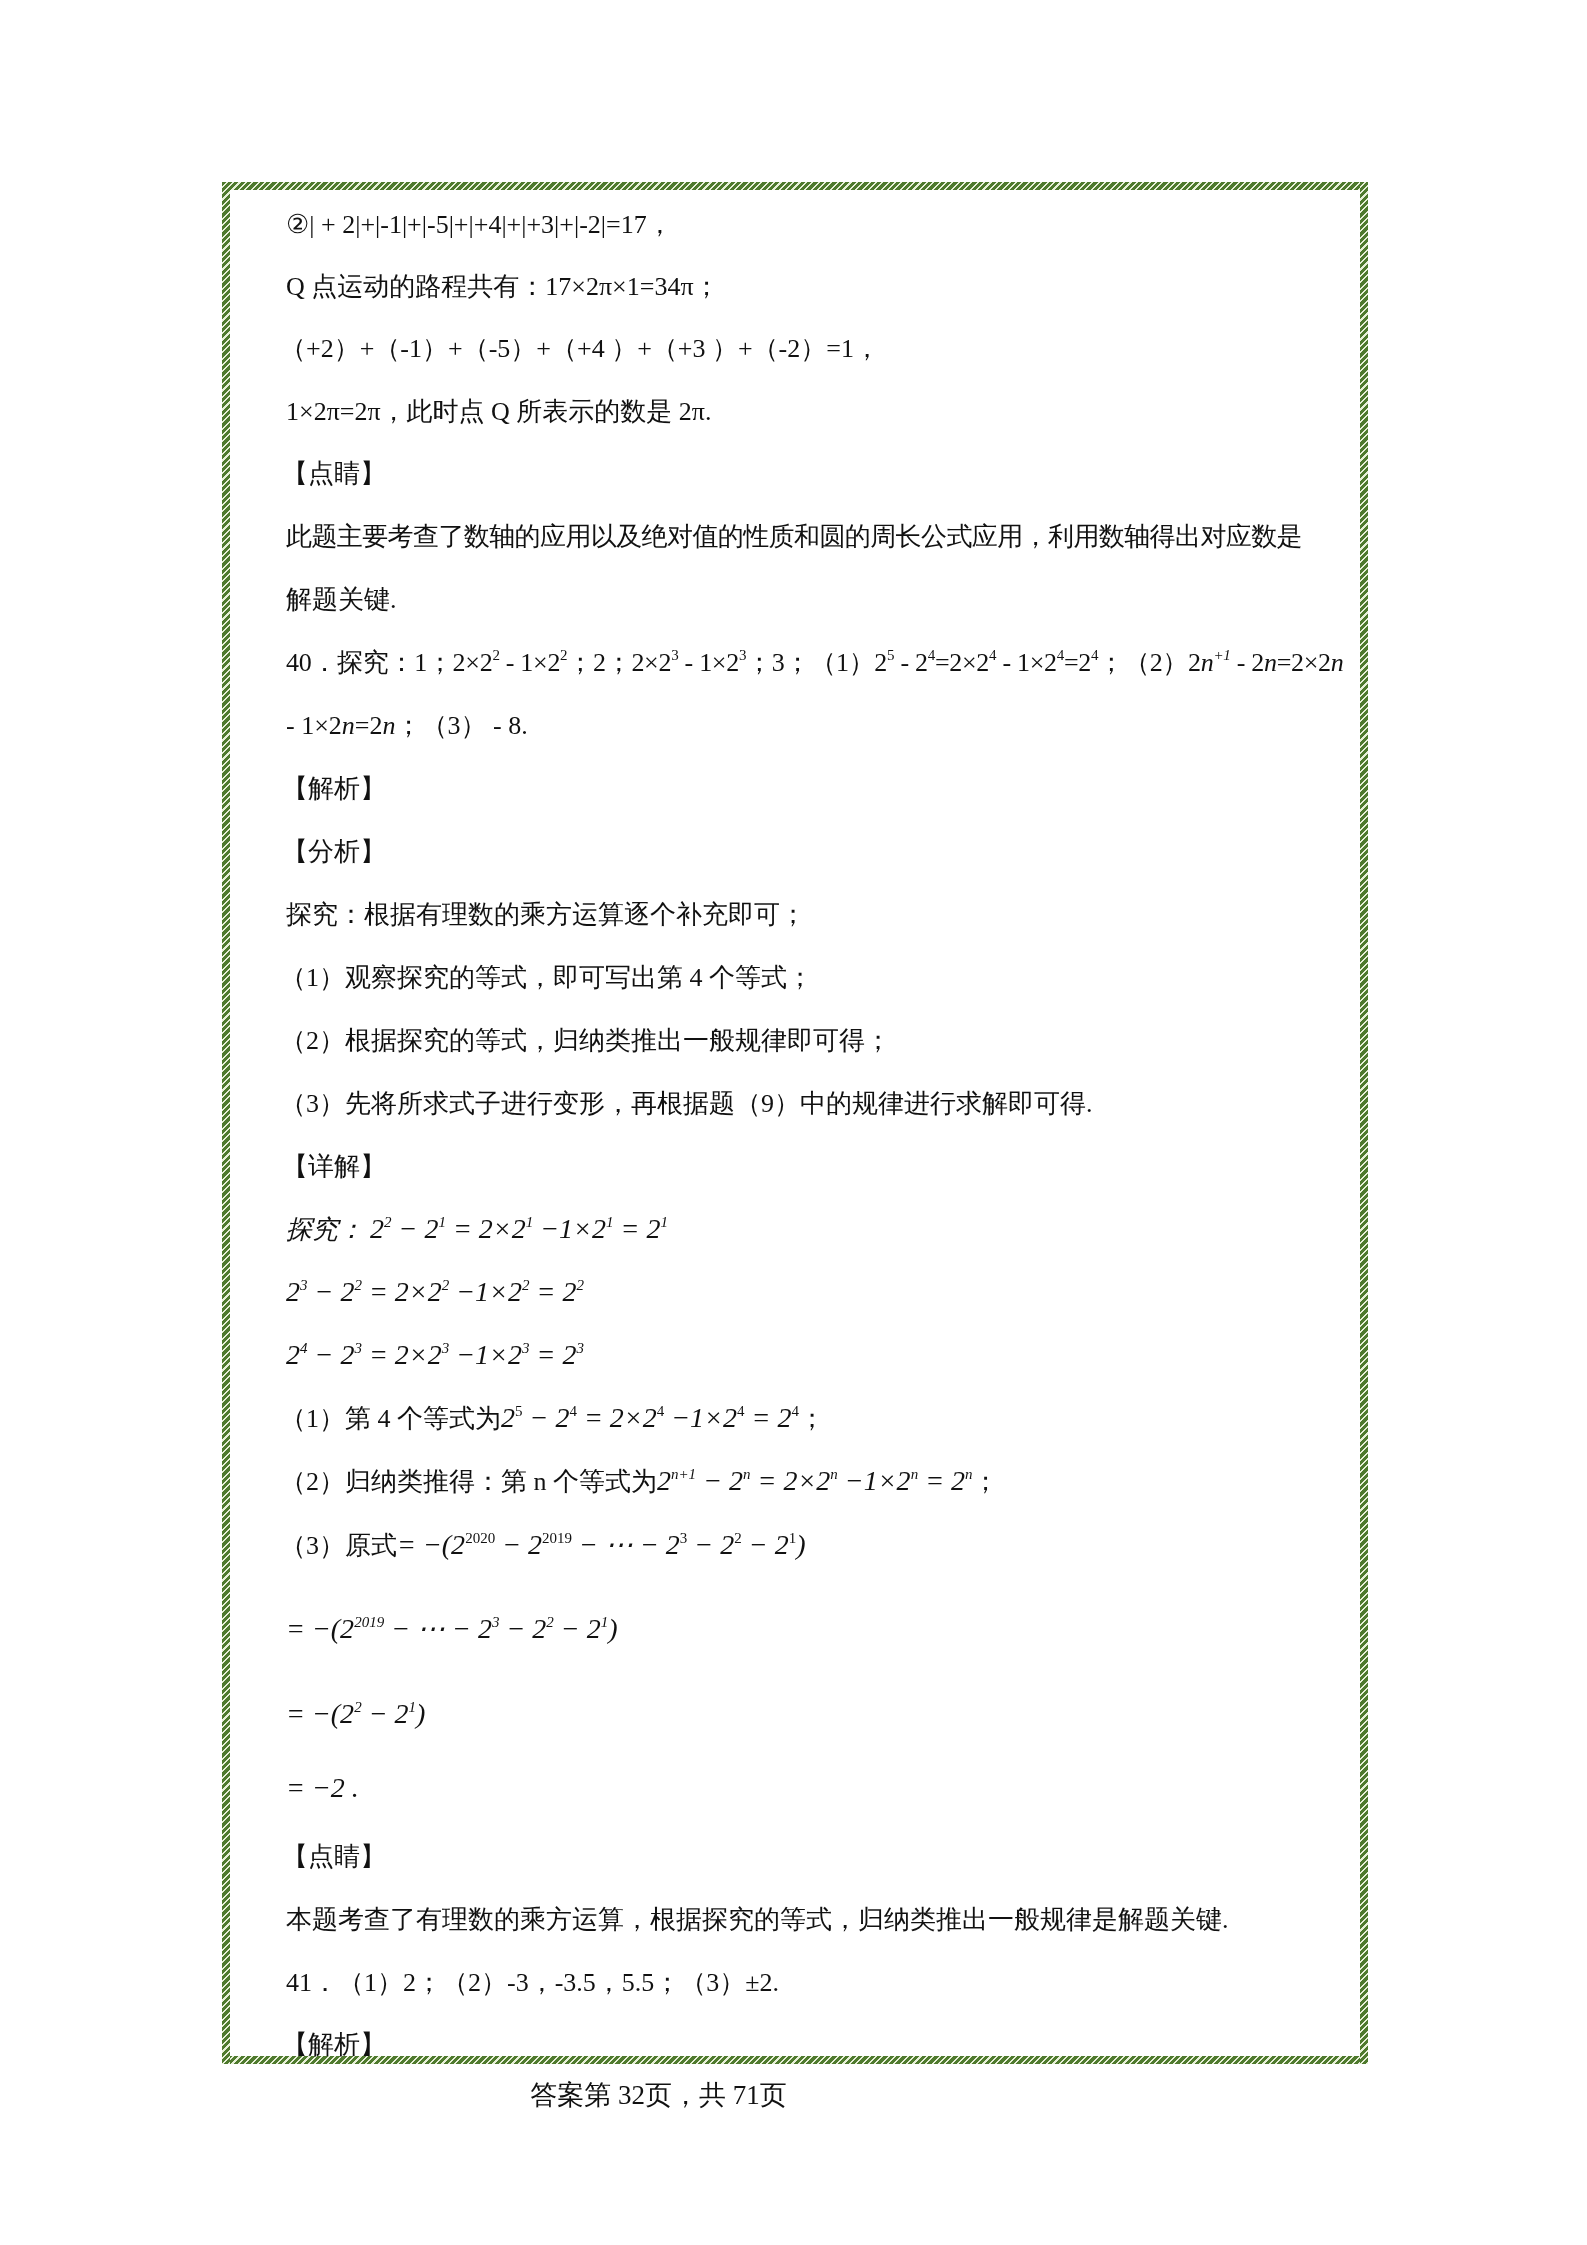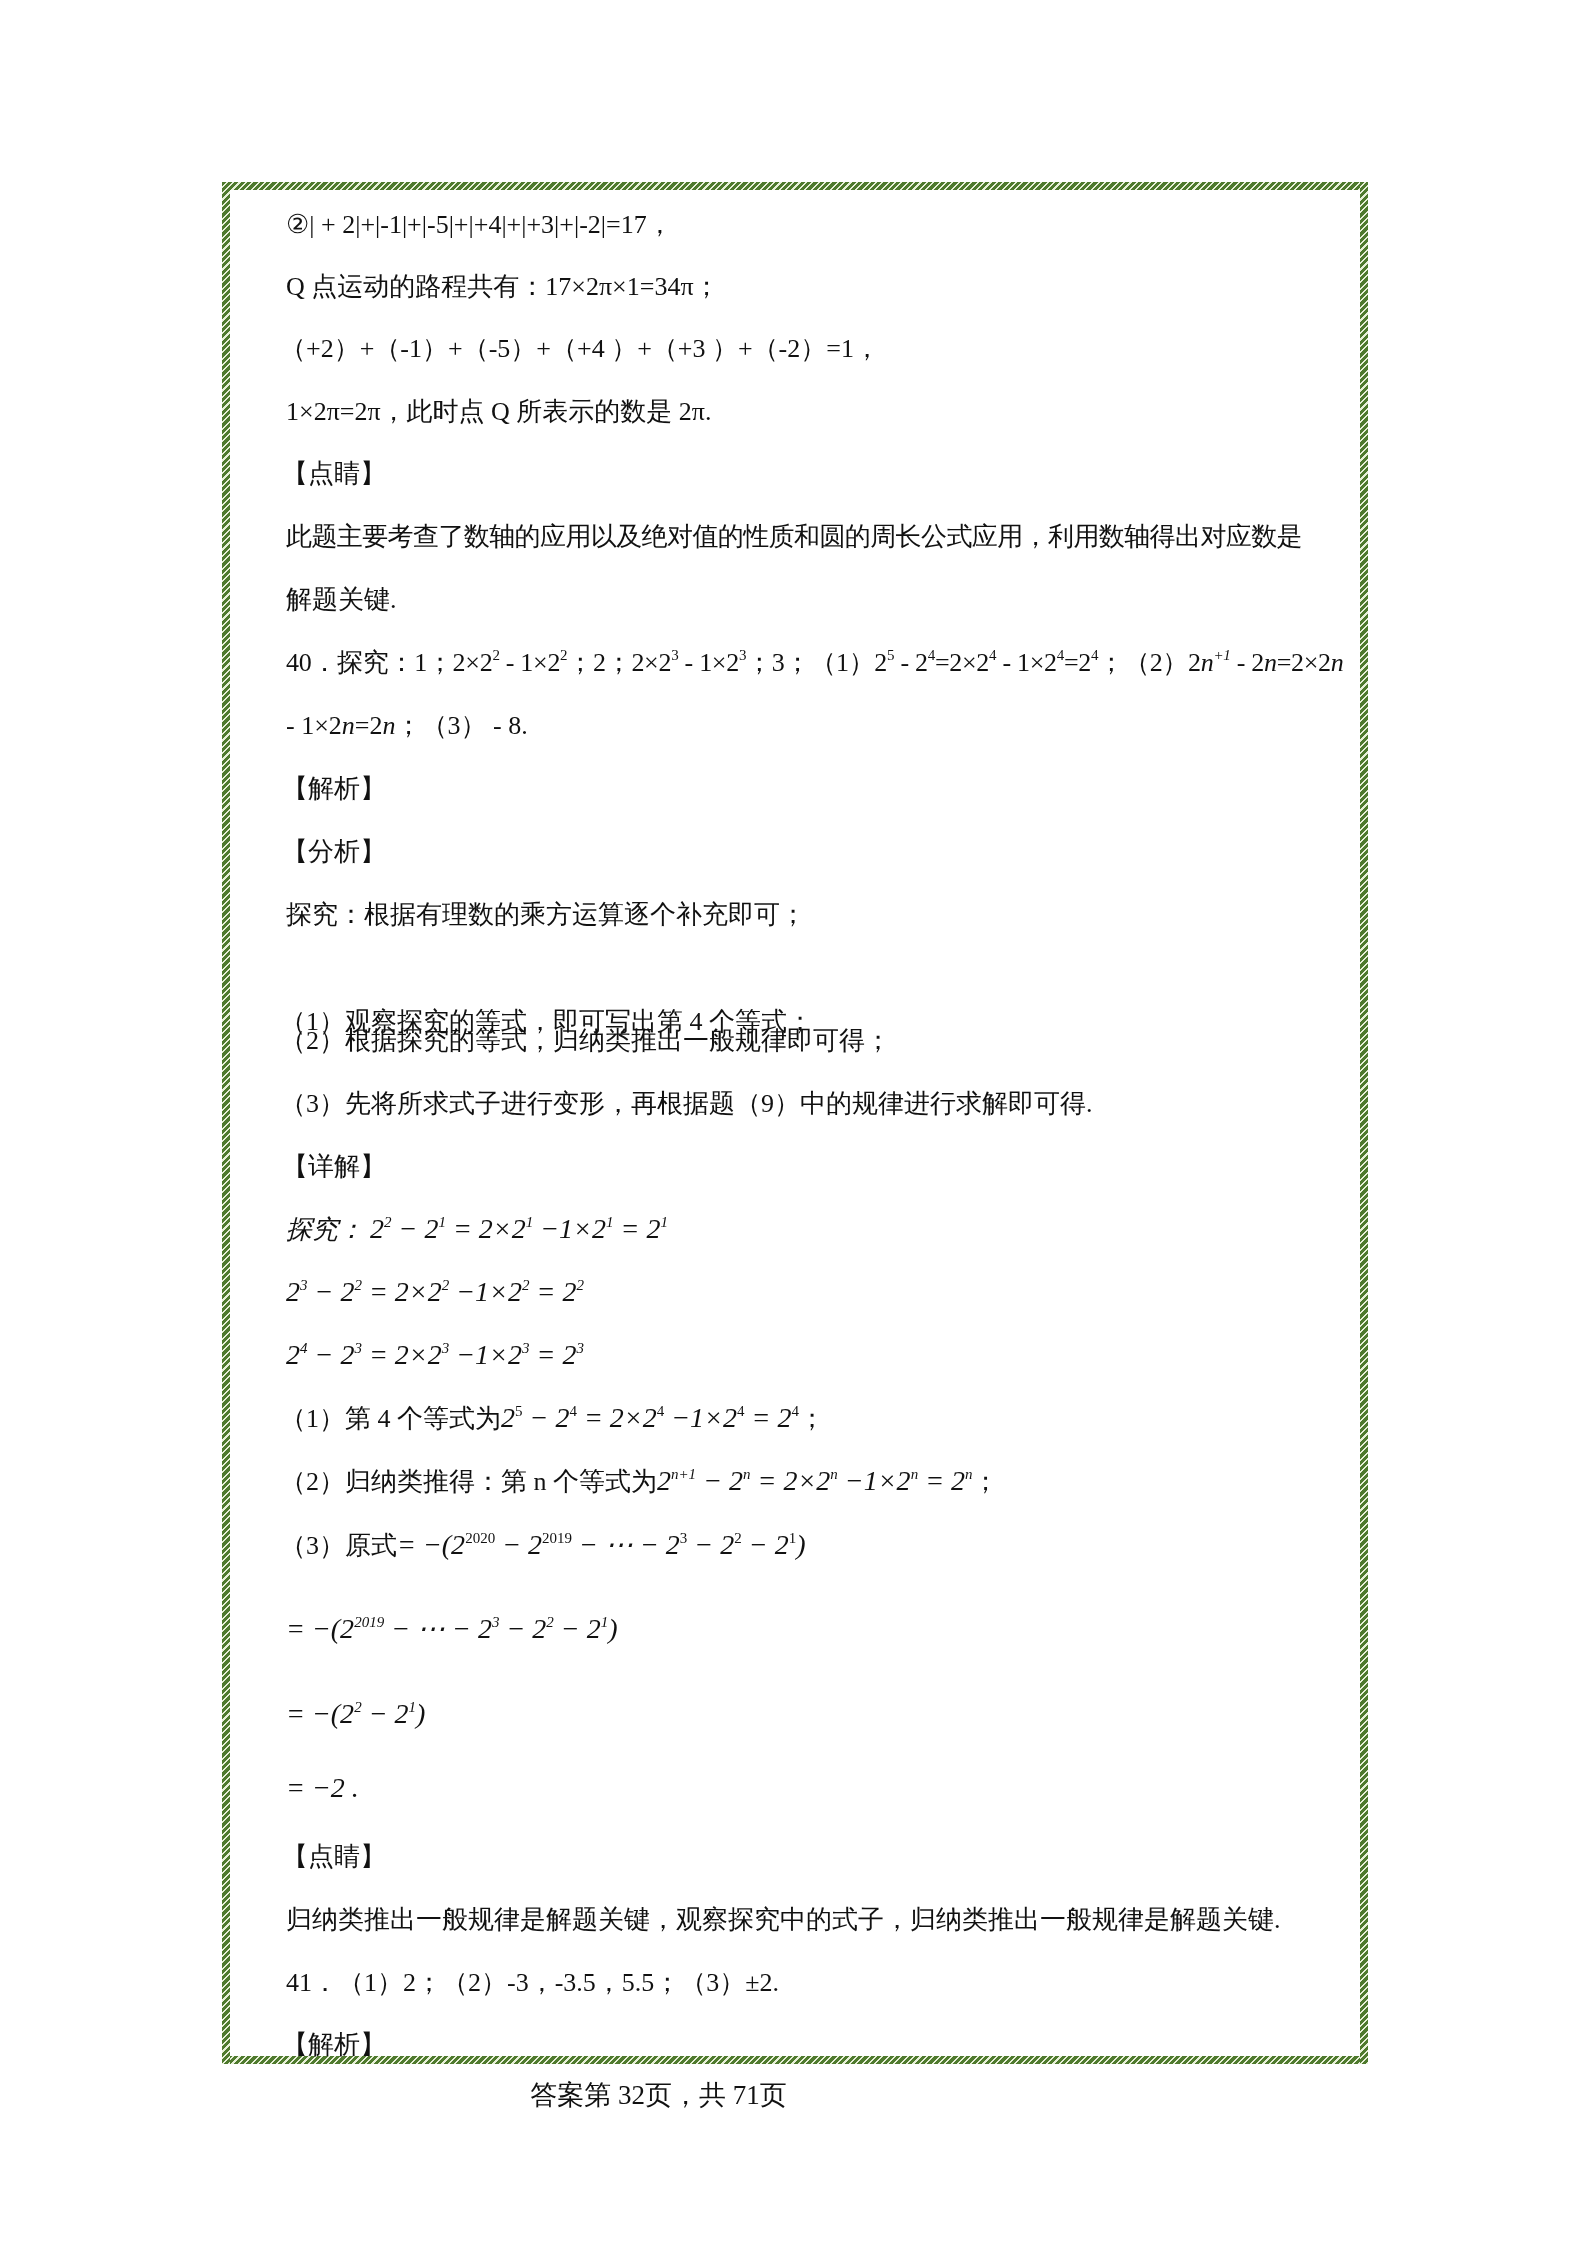--- a/index.html
+++ b/index.html
@@ -37,21 +37,21 @@
 <div class="line" style="top:474px;left:238px">【点睛】</div>
 <div class="line" style="top:537px;letter-spacing:-0.6px">此题主要考查了数轴的应用以及绝对值的性质和圆的周长公式应用，利用数轴得出对应数是</div>
 <div class="line" style="top:600px">解题关键.</div>
 
 <div class="line" style="top:663px;letter-spacing:-0.3px"><span>40．探究：1；2×2</span><sup class="sup">2</sup><span> - 1×2</span><sup class="sup">2</sup><span>；2；2×2</span><sup class="sup">3</sup><span> - 1×2</span><sup class="sup">3</sup><span>；3；（1）2</span><sup class="sup">5</sup><span> - 2</span><sup class="sup">4</sup><span>=2×2</span><sup class="sup">4</sup><span> - 1×2</span><sup class="sup">4</sup><span>=2</span><sup class="sup">4</sup><span>；（2）2</span><span class="it">n</span><sup class="sup it">+1</sup><span> - 2</span><span class="it">n</span><span>=2×2</span><span class="it">n</span></div>
 <div class="line" style="top:726px"><span> - 1×2</span><span class="it">n</span><span>=2</span><span class="it">n</span><span>；（3） - 8.</span></div>
 
 <div class="line" style="top:789px;left:238px">【解析】</div>
 <div class="line" style="top:852px;left:238px">【分析】</div>
 <div class="line" style="top:915px">探究：根据有理数的乘方运算逐个补充即可；</div>
-<div class="line" style="top:1022px;left:236px">（1）观察探究的等式，即可写出第 4 个等式；</div>
+<div class="line" style="top:978px;left:236px">（1）观察探究的等式，即可写出第 4 个等式；</div>
 <div class="line" style="top:1041px;left:236px">（2）根据探究的等式，归纳类推出一般规律即可得；</div>
 <div class="line" style="top:1104px;left:236px">（3）先将所求式子进行变形，再根据题（9）中的规律进行求解即可得.</div>
 
 <div class="line" style="top:1167px;left:238px">【详解】</div>
 
 <div class="line mathline" style="top:1229px"><span style="font-size:26px">探究：</span><span style="margin-left:6px">2</span><sup class="sup">2</sup><span> − 2</span><sup class="sup">1</sup><span> = 2×2</span><sup class="sup">1</sup><span> −1×2</span><sup class="sup">1</sup><span> = 2</span><sup class="sup">1</sup></div>
 
 <div class="line mathline" style="top:1292px"><span>2</span><sup class="sup">3</sup><span> − 2</span><sup class="sup">2</sup><span> = 2×2</span><sup class="sup">2</sup><span> −1×2</span><sup class="sup">2</sup><span> = 2</span><sup class="sup">2</sup></div>
 
 <div class="line mathline" style="top:1355px"><span>2</span><sup class="sup">4</sup><span> − 2</span><sup class="sup">3</sup><span> = 2×2</span><sup class="sup">3</sup><span> −1×2</span><sup class="sup">3</sup><span> = 2</span><sup class="sup">3</sup></div>
@@ -62,18 +62,18 @@
 
 <div class="line" style="top:1545px;left:236px"><span>（3）原式</span><span class="mathline">= −(2</span><sup class="sup">2020</sup><span class="mathline"> − 2</span><sup class="sup">2019</sup><span class="mathline"> − ⋯ − 2</span><sup class="sup">3</sup><span class="mathline"> − 2</span><sup class="sup">2</sup><span class="mathline"> − 2</span><sup class="sup">1</sup><span class="mathline">)</span></div>
 
 <div class="line mathline" style="top:1629px"><span>= −(2</span><sup class="sup">2019</sup><span> − ⋯ − 2</span><sup class="sup">3</sup><span> − 2</span><sup class="sup">2</sup><span> − 2</span><sup class="sup">1</sup><span>)</span></div>
 
 <div class="line mathline" style="top:1714px"><span>= −(2</span><sup class="sup">2</sup><span> − 2</span><sup class="sup">1</sup><span>)</span></div>
 
 <div class="line mathline" style="top:1788px">= −2 .</div>
 
 <div class="line" style="top:1857px;left:238px">【点睛】</div>
-<div class="line" style="top:1920px">归纳类推出一般规律是解题关键，观察探究中的式子，归纳类推出一般规律是解题关键.</div>
+<div class="line" style="top:1920px">本题考查了有理数的乘方运算，根据探究的等式，归纳类推出一般规律是解题关键.</div>
 
 <div class="line" style="top:1983px">41．（1）2；（2）-3，-3.5，5.5；（3）±2.</div>
 <div class="line" style="top:2045px;left:238px">【解析】</div>
 
 <div class="footer"><span>答案第 32页，共 71页</span></div>
 
 </body></html>

